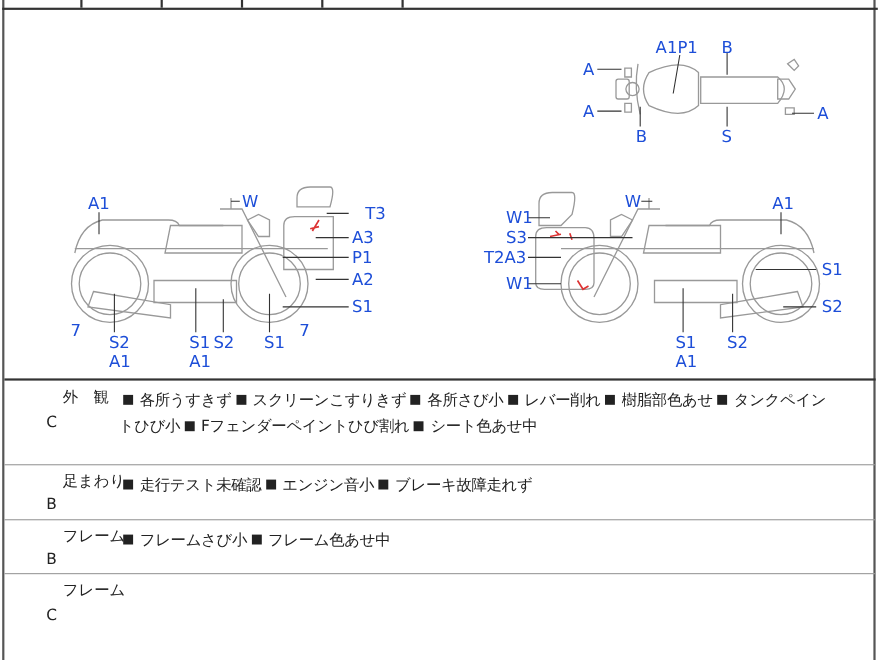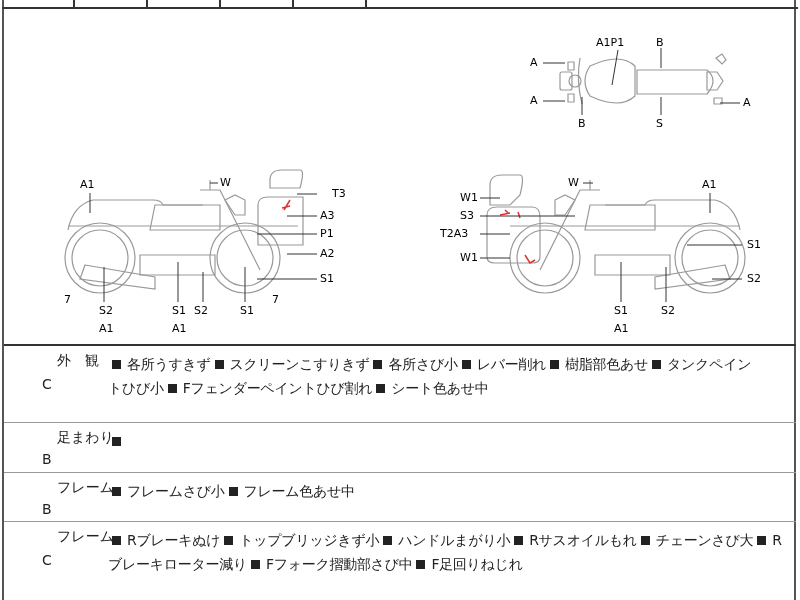--- a/index.html
+++ b/index.html
@@ -3,21 +3,21 @@
 <meta charset="utf-8">
 <style>
   html, body { margin:0; padding:0; background:#fff; }
   body { width:800px; height:600px; position:relative; overflow:hidden;
          font-family:"DejaVu Sans", "Liberation Sans", sans-serif; color:#222; }
   .frame { position:absolute; left:2px; top:0; width:794px; height:600px;
            border-left:2px solid #555; border-right:2px solid #555; box-sizing:border-box; }
   .toprow { position:absolute; left:2px; right:2px; top:0; height:7px; border-bottom:2px solid #333; }
   .tcol { position:absolute; top:0; height:7px; border-left:2px solid #333; }
   .diagram { position:absolute; left:4px; right:4px; top:9px; height:336px; }
-  .lbl { position:absolute; font-size:11px; color:#000000; white-space:nowrap; line-height:16px; }
+  .lbl { position:absolute; font-size:15px; color:#1d4ed8; white-space:nowrap; line-height:16px; }
   .divider { position:absolute; left:4px; right:4px; height:0; border-top:1px solid #999; }
   .divider.thick { border-top:2px solid #333; }
   .sec { position:absolute; left:4px; right:4px; }
   .sec .name { position:absolute; left:16px; top:6px; font-size:14px; width:70px;margin-left:37px; }
   .sec .grade { position:absolute; left:38px; top:30px; font-size:14px; }
   .sec .body { position:absolute; left:104px; right:8px; top:6px; font-size:14px; line-height:24px; letter-spacing:-0.3px; }
   .sq { display:inline-block; width:9px; height:9px; background:#222; margin:0 6px 1px 4px; vertical-align:middle; }
   svg { position:absolute; left:0; top:0; }
 </style>
 </head>
@@ -136,28 +136,27 @@
 <div class="sec" style="top:346px;height:76px">
   <div class="name">外　観</div>
   <div class="grade">C</div>
   <div class="body"><span class="sq"></span><span>各所うすきず<span class="sq"></span>スクリーンこすりきず<span class="sq"></span>各所さび小<span class="sq"></span>レバー削れ<span class="sq"></span>樹脂部色あせ<span class="sq"></span>タンクペイン</span><br><span>トひび小<span class="sq"></span>Fフェンダーペイントひび割れ<span class="sq"></span>シート色あせ中</span></div>
 </div>
 
 <div class="divider" style="top:422px"></div>
 <div class="sec" style="top:423px;height:48px">
   <div class="name">足まわり</div>
   <div class="grade" style="top:28px">B</div>
-  <div class="body"><span class="sq"></span></div>
+  <div class="body"><span class="sq"></span><span>走行テスト未確認<span class="sq"></span>エンジン音小<span class="sq"></span>ブレーキ故障走れず</span></div>
 </div>
 
 <div class="divider" style="top:472px"></div>
 <div class="sec" style="top:473px;height:48px">
   <div class="name">フレーム</div>
   <div class="grade" style="top:28px">B</div>
   <div class="body"><span class="sq"></span><span>フレームさび小<span class="sq"></span>フレーム色あせ中</span></div>
 </div>
 
 <div class="divider" style="top:521px"></div>
 <div class="sec" style="top:522px;height:78px">
   <div class="name">フレーム</div>
   <div class="grade">C</div>
-  <div class="body"><span class="sq"></span><span>Rブレーキぬけ<span class="sq"></span>トップブリッジきず小<span class="sq"></span>ハンドルまがり小<span class="sq"></span>Rサスオイルもれ<span class="sq"></span>チェーンさび大<span class="sq"></span>R</span><br><span>ブレーキローター減り<span class="sq"></span>Fフォーク摺動部さび中<span class="sq"></span>F足回りねじれ</span></div>
 </div>
 
 </body></html>

